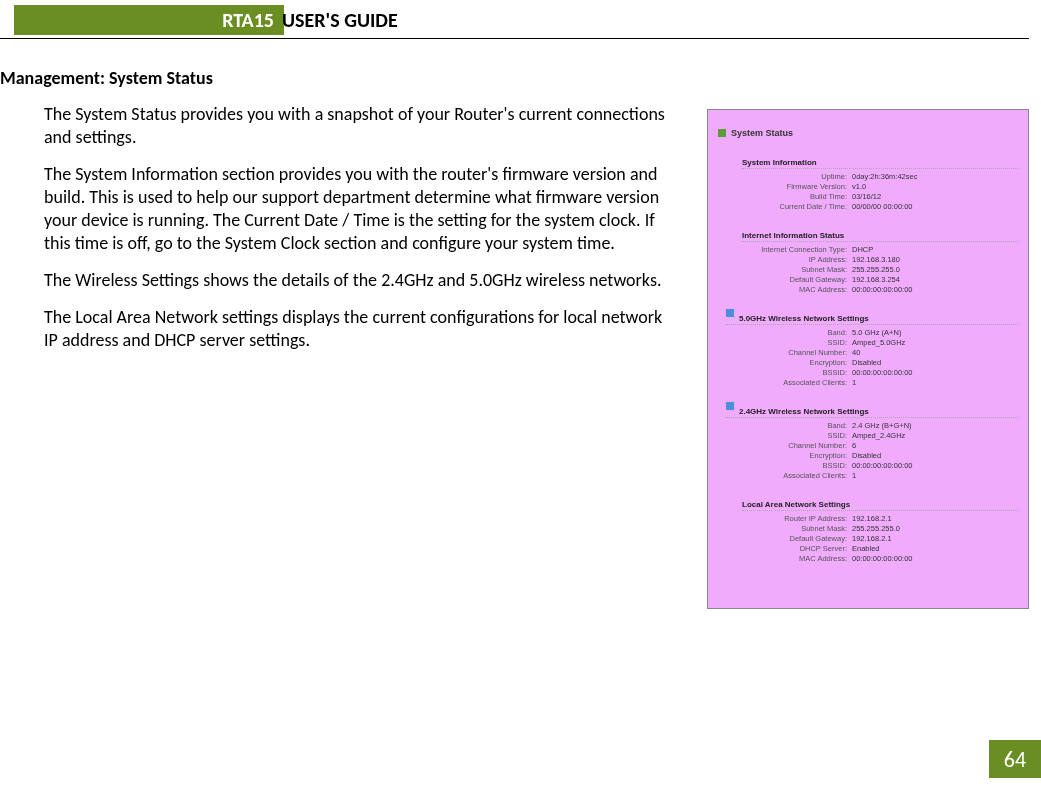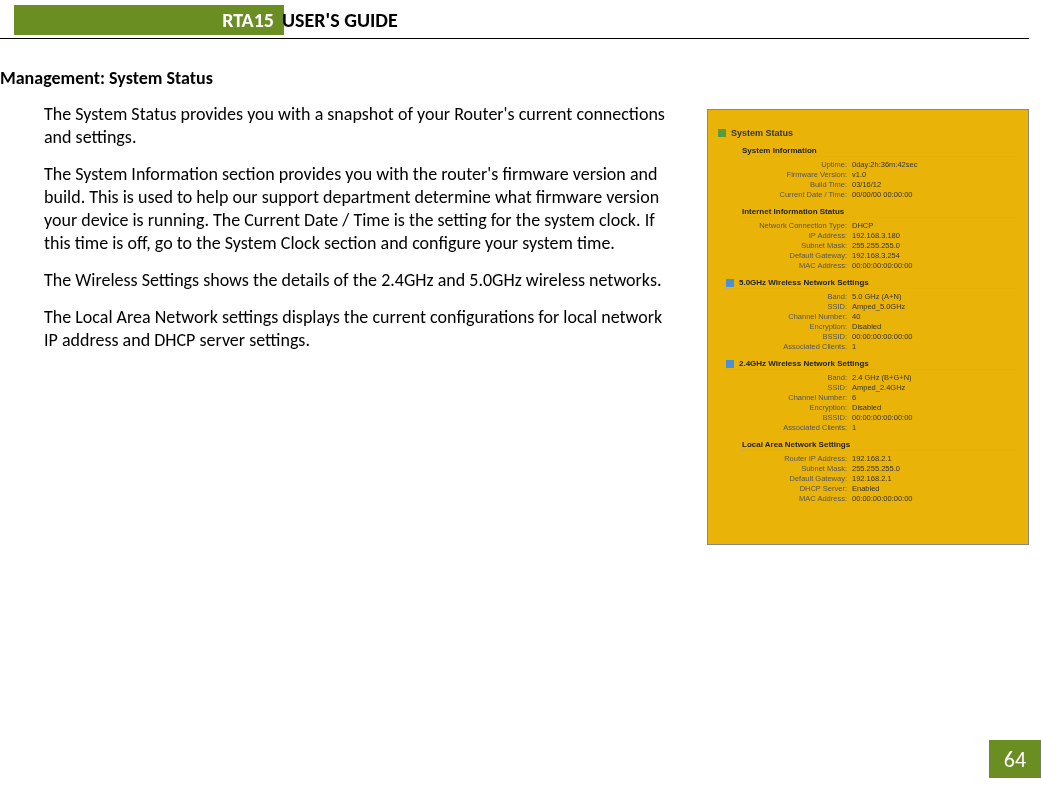--- a/index.html
+++ b/index.html
@@ -70,23 +70,23 @@
   }
   .body-text p {
     margin: 0 0 14px 0;
     padding-left: 44px;
   }
   .screenshot {
     position: absolute;
     right: 0;
     top: 48px;
     width: 322px;
-    height: 436px;
+    height: 500px;
     border: 1px solid #888;
-    background: #eab308;
+    background: #f0abfc;
     font-family: Arial, sans-serif;
     font-size: 8px;
     color: #333;
     padding: 18px 10px 10px 10px;
     box-sizing: border-box;
     overflow: hidden;
   }
   .ss-top {
     display: flex;
     align-items: center;
@@ -122,20 +122,21 @@
     width: 8px;
     height: 8px;
     background: #4a90d9;
     margin-right: 5px;
     flex-shrink: 0;
   }
   .ss-head-label {
     font-size: 8px;
     font-weight: bold;
     color: #222;
+    margin-top: 12px;
   }
   .ss-row {
     display: flex;
     margin: 1px 0;
     padding-left: 24px;
   }
   .ss-row .k {
     width: 105px;
     text-align: right;
     color: #555;
@@ -207,21 +208,21 @@
             <span class="k">Current Date / Time:</span>
             <span class="v">00/00/00 00:00:00</span>
           </div>
       </div>
 
       <div class="ss-section">
         <div class="ss-section-head">
           <span class="ss-head-label">Internet Information Status</span>
         </div>
         <div class="ss-row">
-            <span class="k">Network Connection Type:</span>
+            <span class="k">Internet Connection Type:</span>
             <span class="v">DHCP</span>
           </div>
         <div class="ss-row">
             <span class="k">IP Address:</span>
             <span class="v">192.168.3.180</span>
           </div>
         <div class="ss-row">
             <span class="k">Subnet Mask:</span>
             <span class="v">255.255.255.0</span>
           </div>

